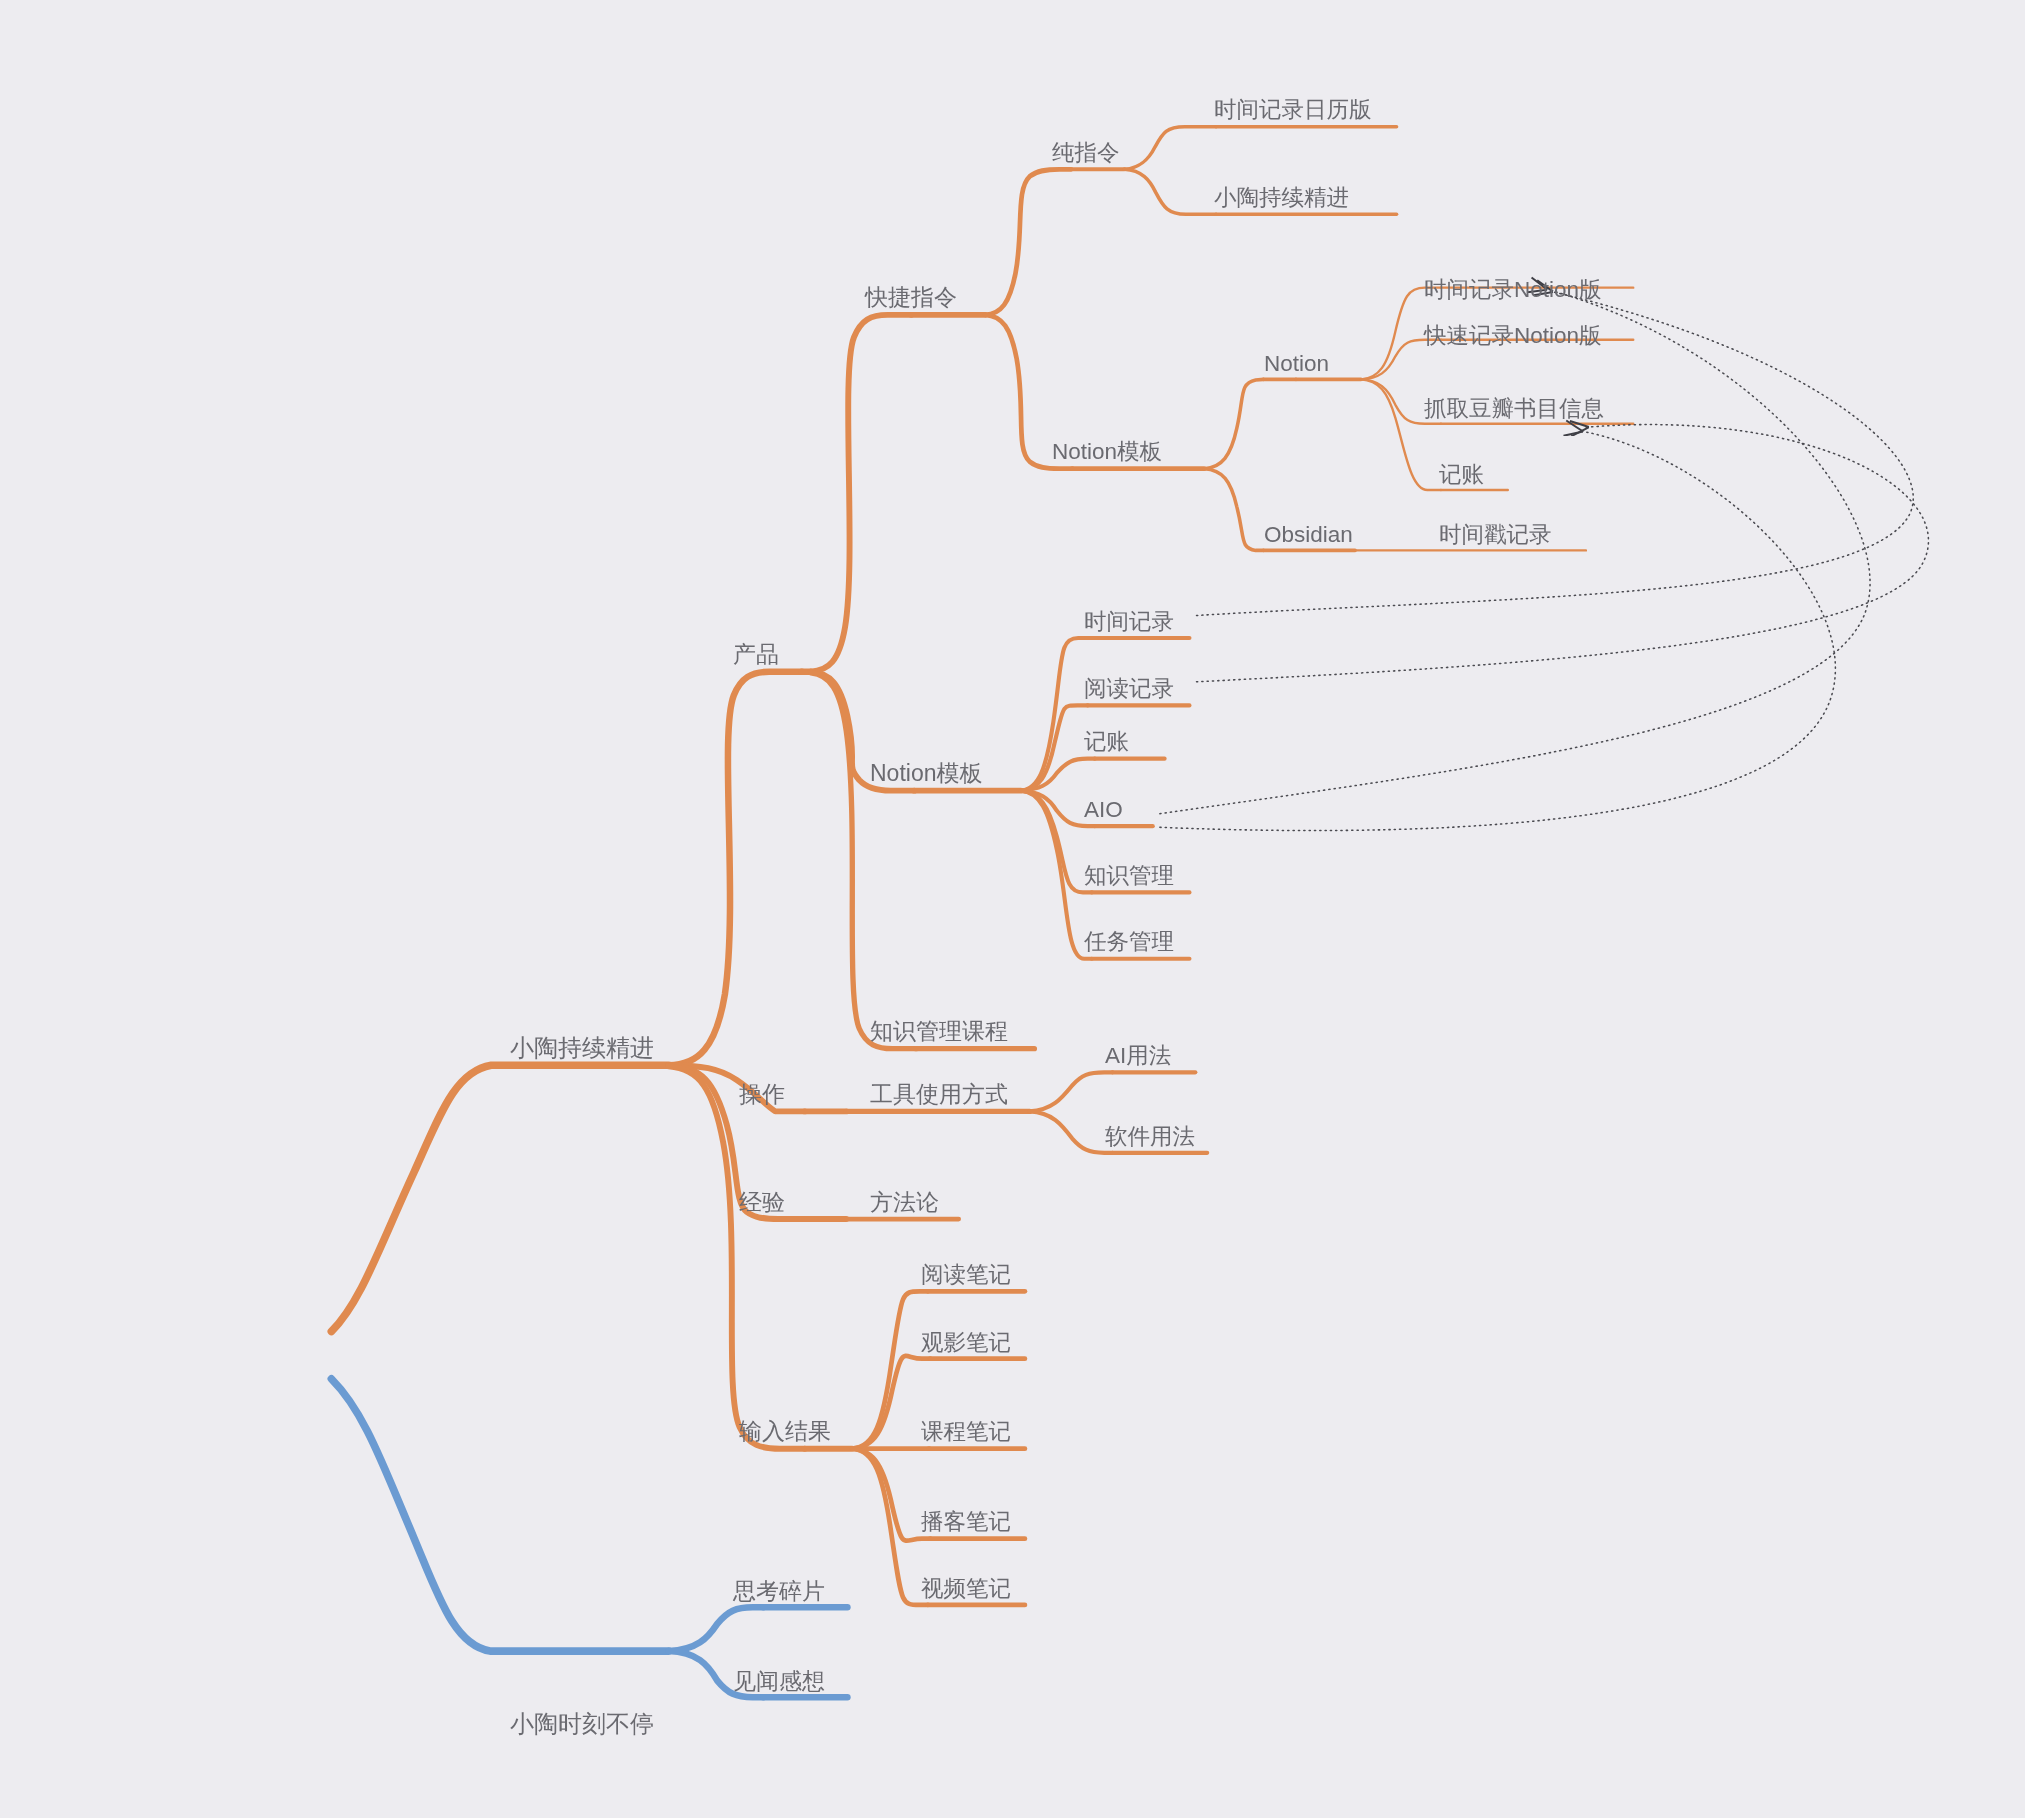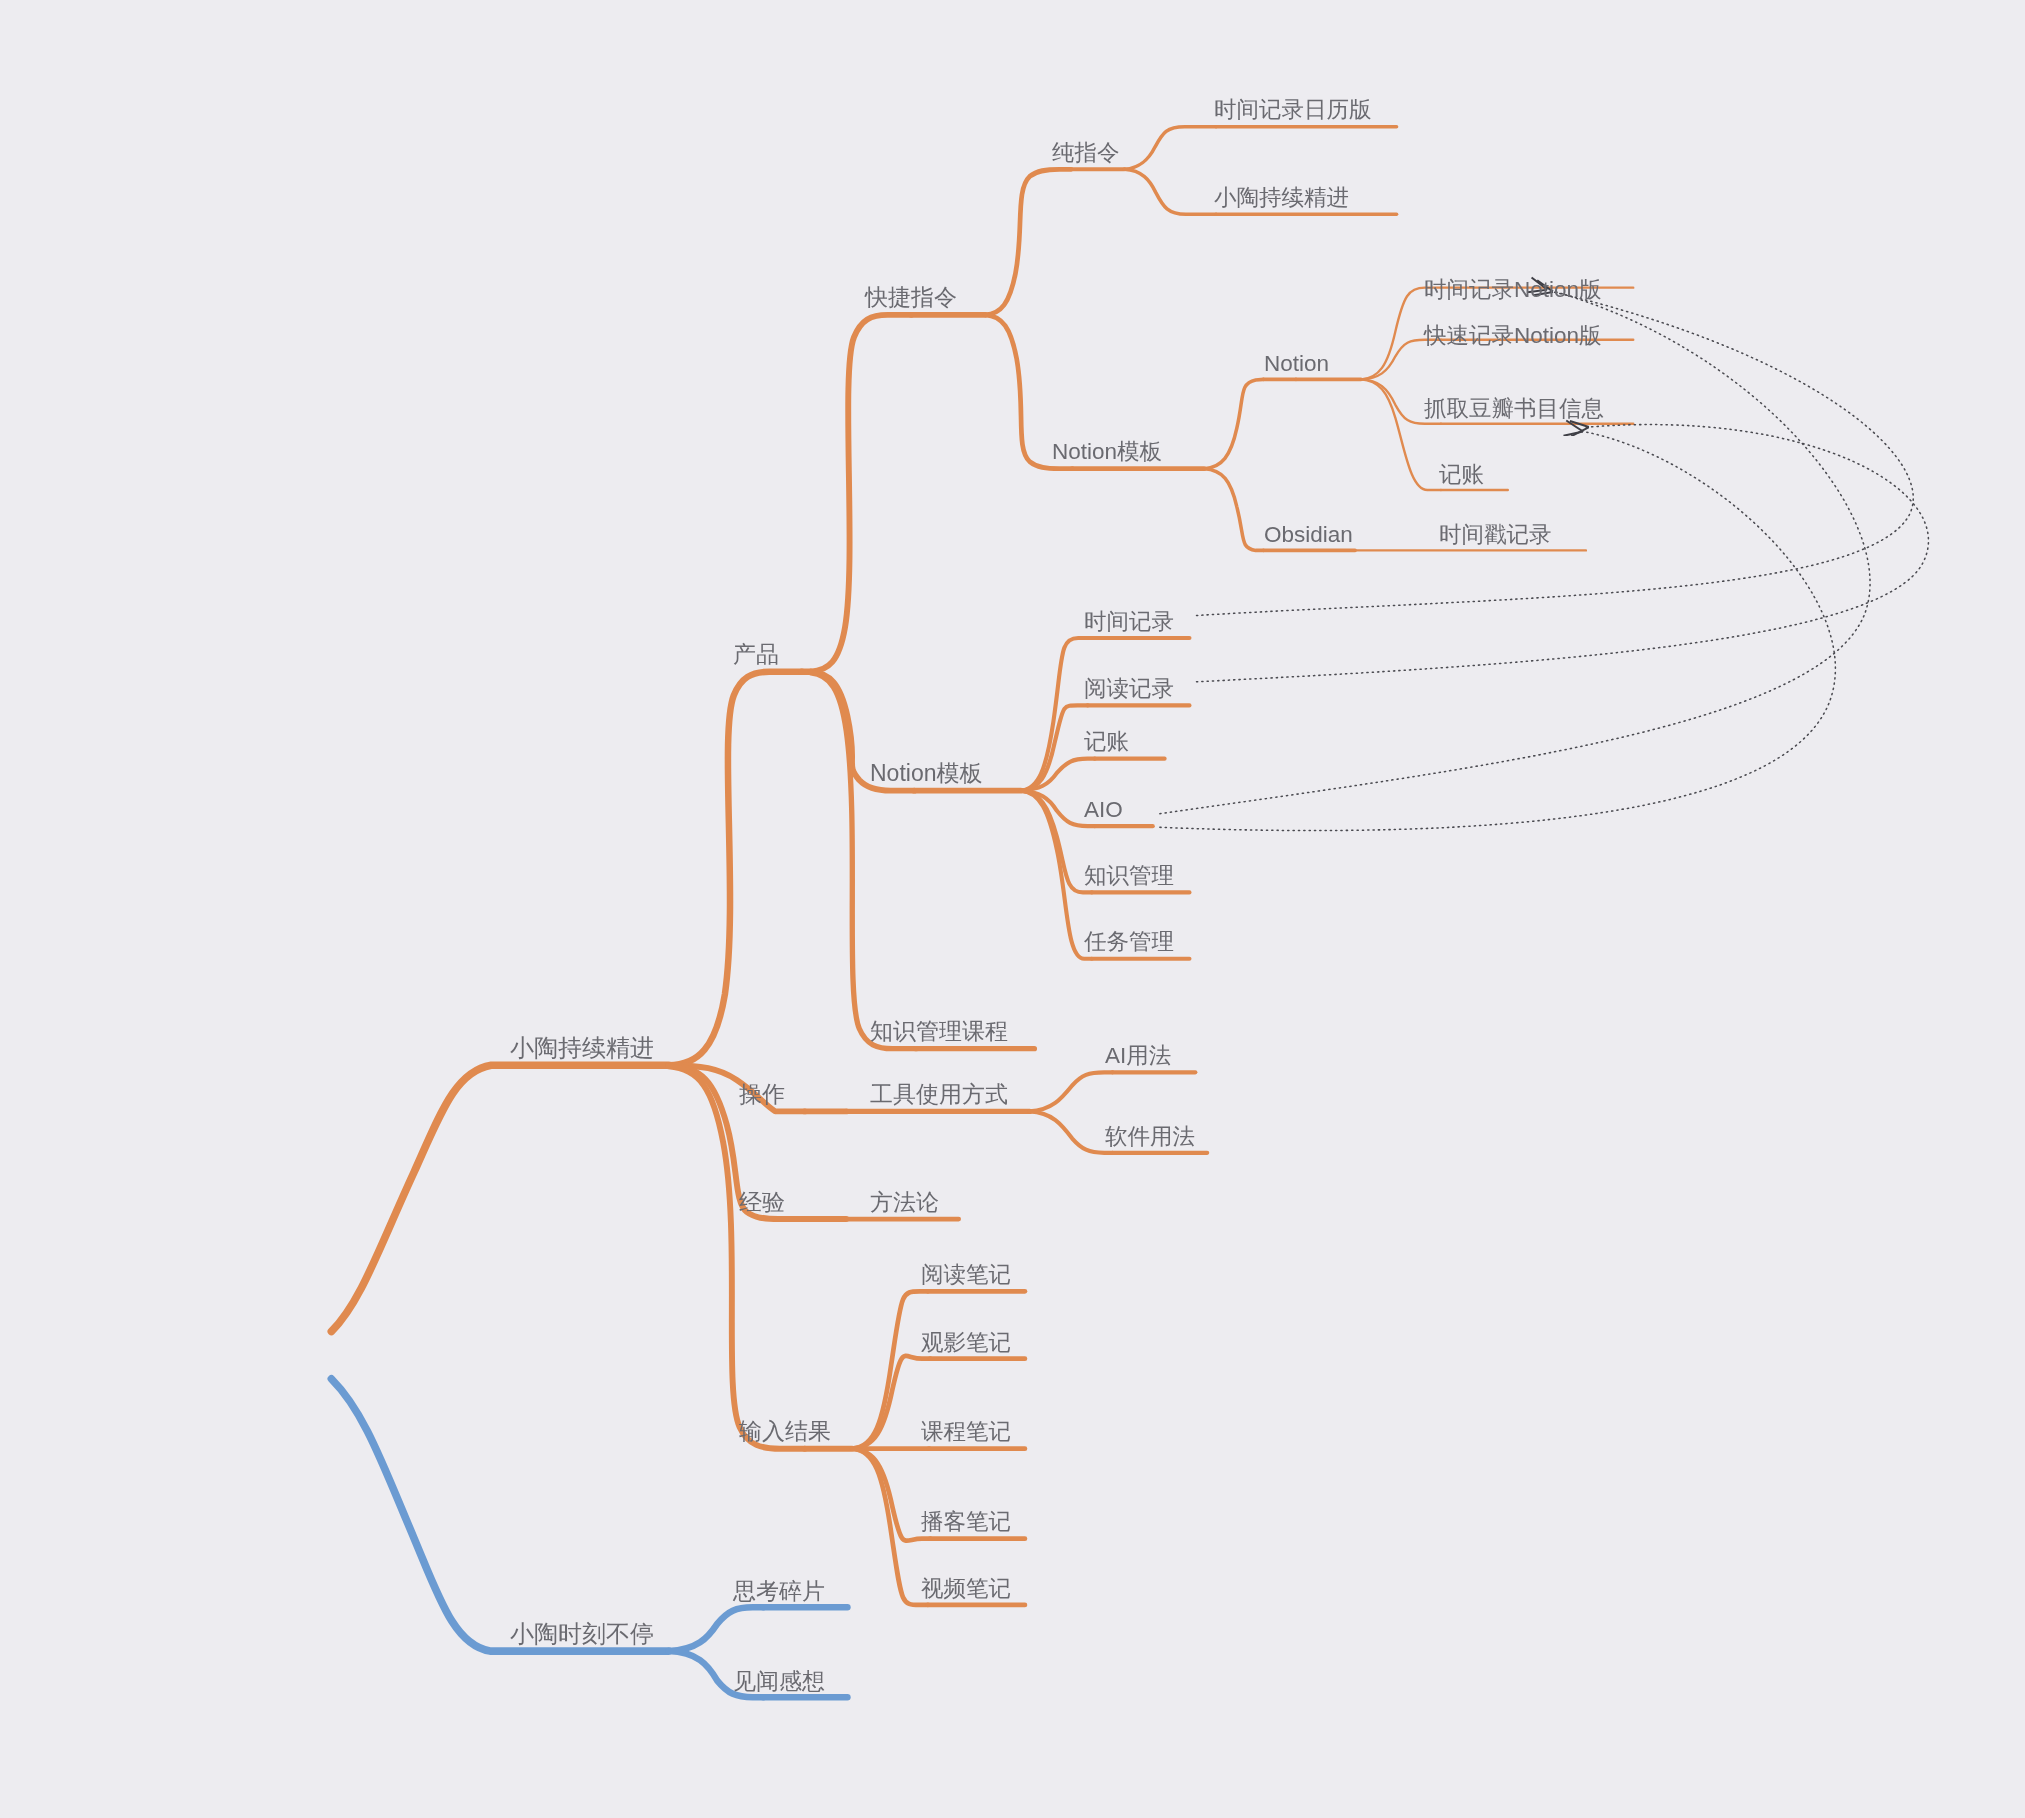--- a/index.html
+++ b/index.html
@@ -193,21 +193,21 @@
       <path d="M 1960 1375 C 2480 1300 3070 1230 3150 1040 C 3215 880 2960 580 2610 488"></path>
 
       <path d="M 1960 1398 C 2520 1420 3010 1380 3090 1190 C 3160 1020 2900 770 2670 728"></path>
     </g>
   </svg>
 
 
   <div class="node lvl1" style="left:510px; top:1036px;">
     <span>小陶持续精进</span>
   </div>
-  <div class="node lvl1" style="left:510px; top:1622px;">
+  <div class="node lvl1" style="left:510px; top:1712px;">
     <span>小陶时刻不停</span>
   </div>
 
   <div class="node lvl2" style="left:733px; top:643px;text-align:center;">
     <span>产品</span>
   </div>
   <div class="node lvl2" style="left:739px; top:1083px;text-decoration:underline;">
     <span>操作</span>
   </div>
   <div class="node lvl2" style="left:739px; top:1191px;">

